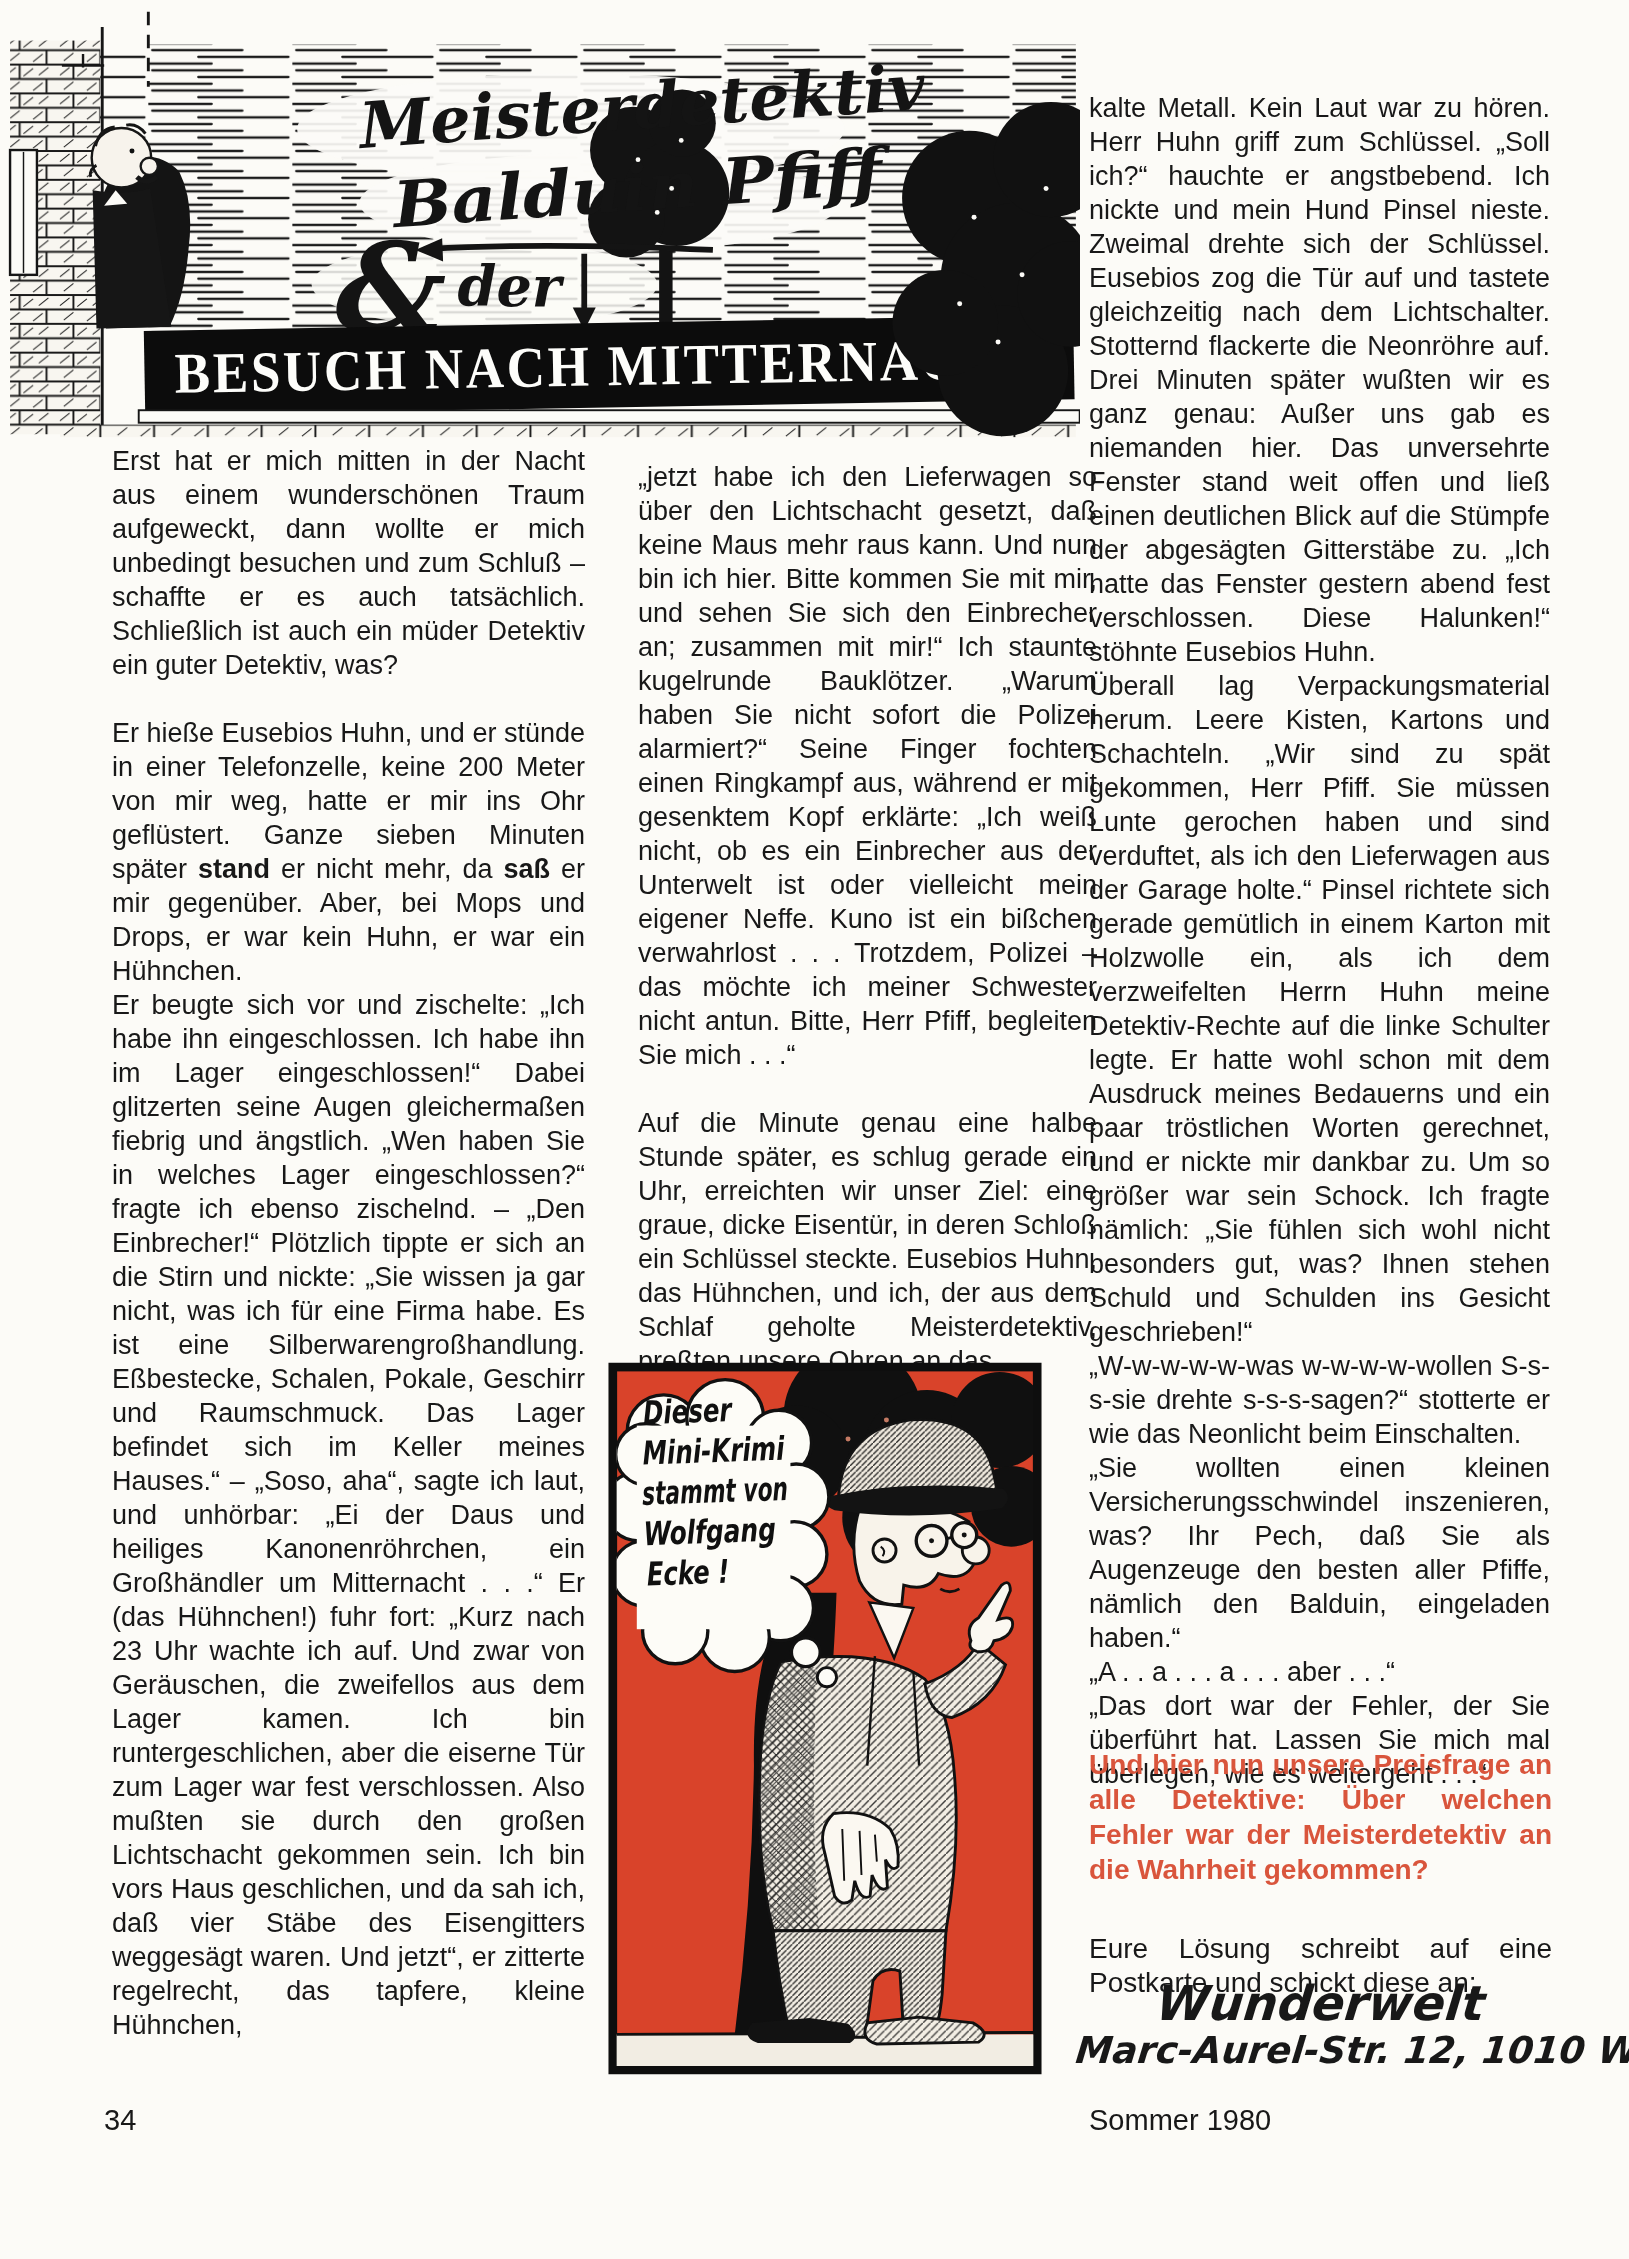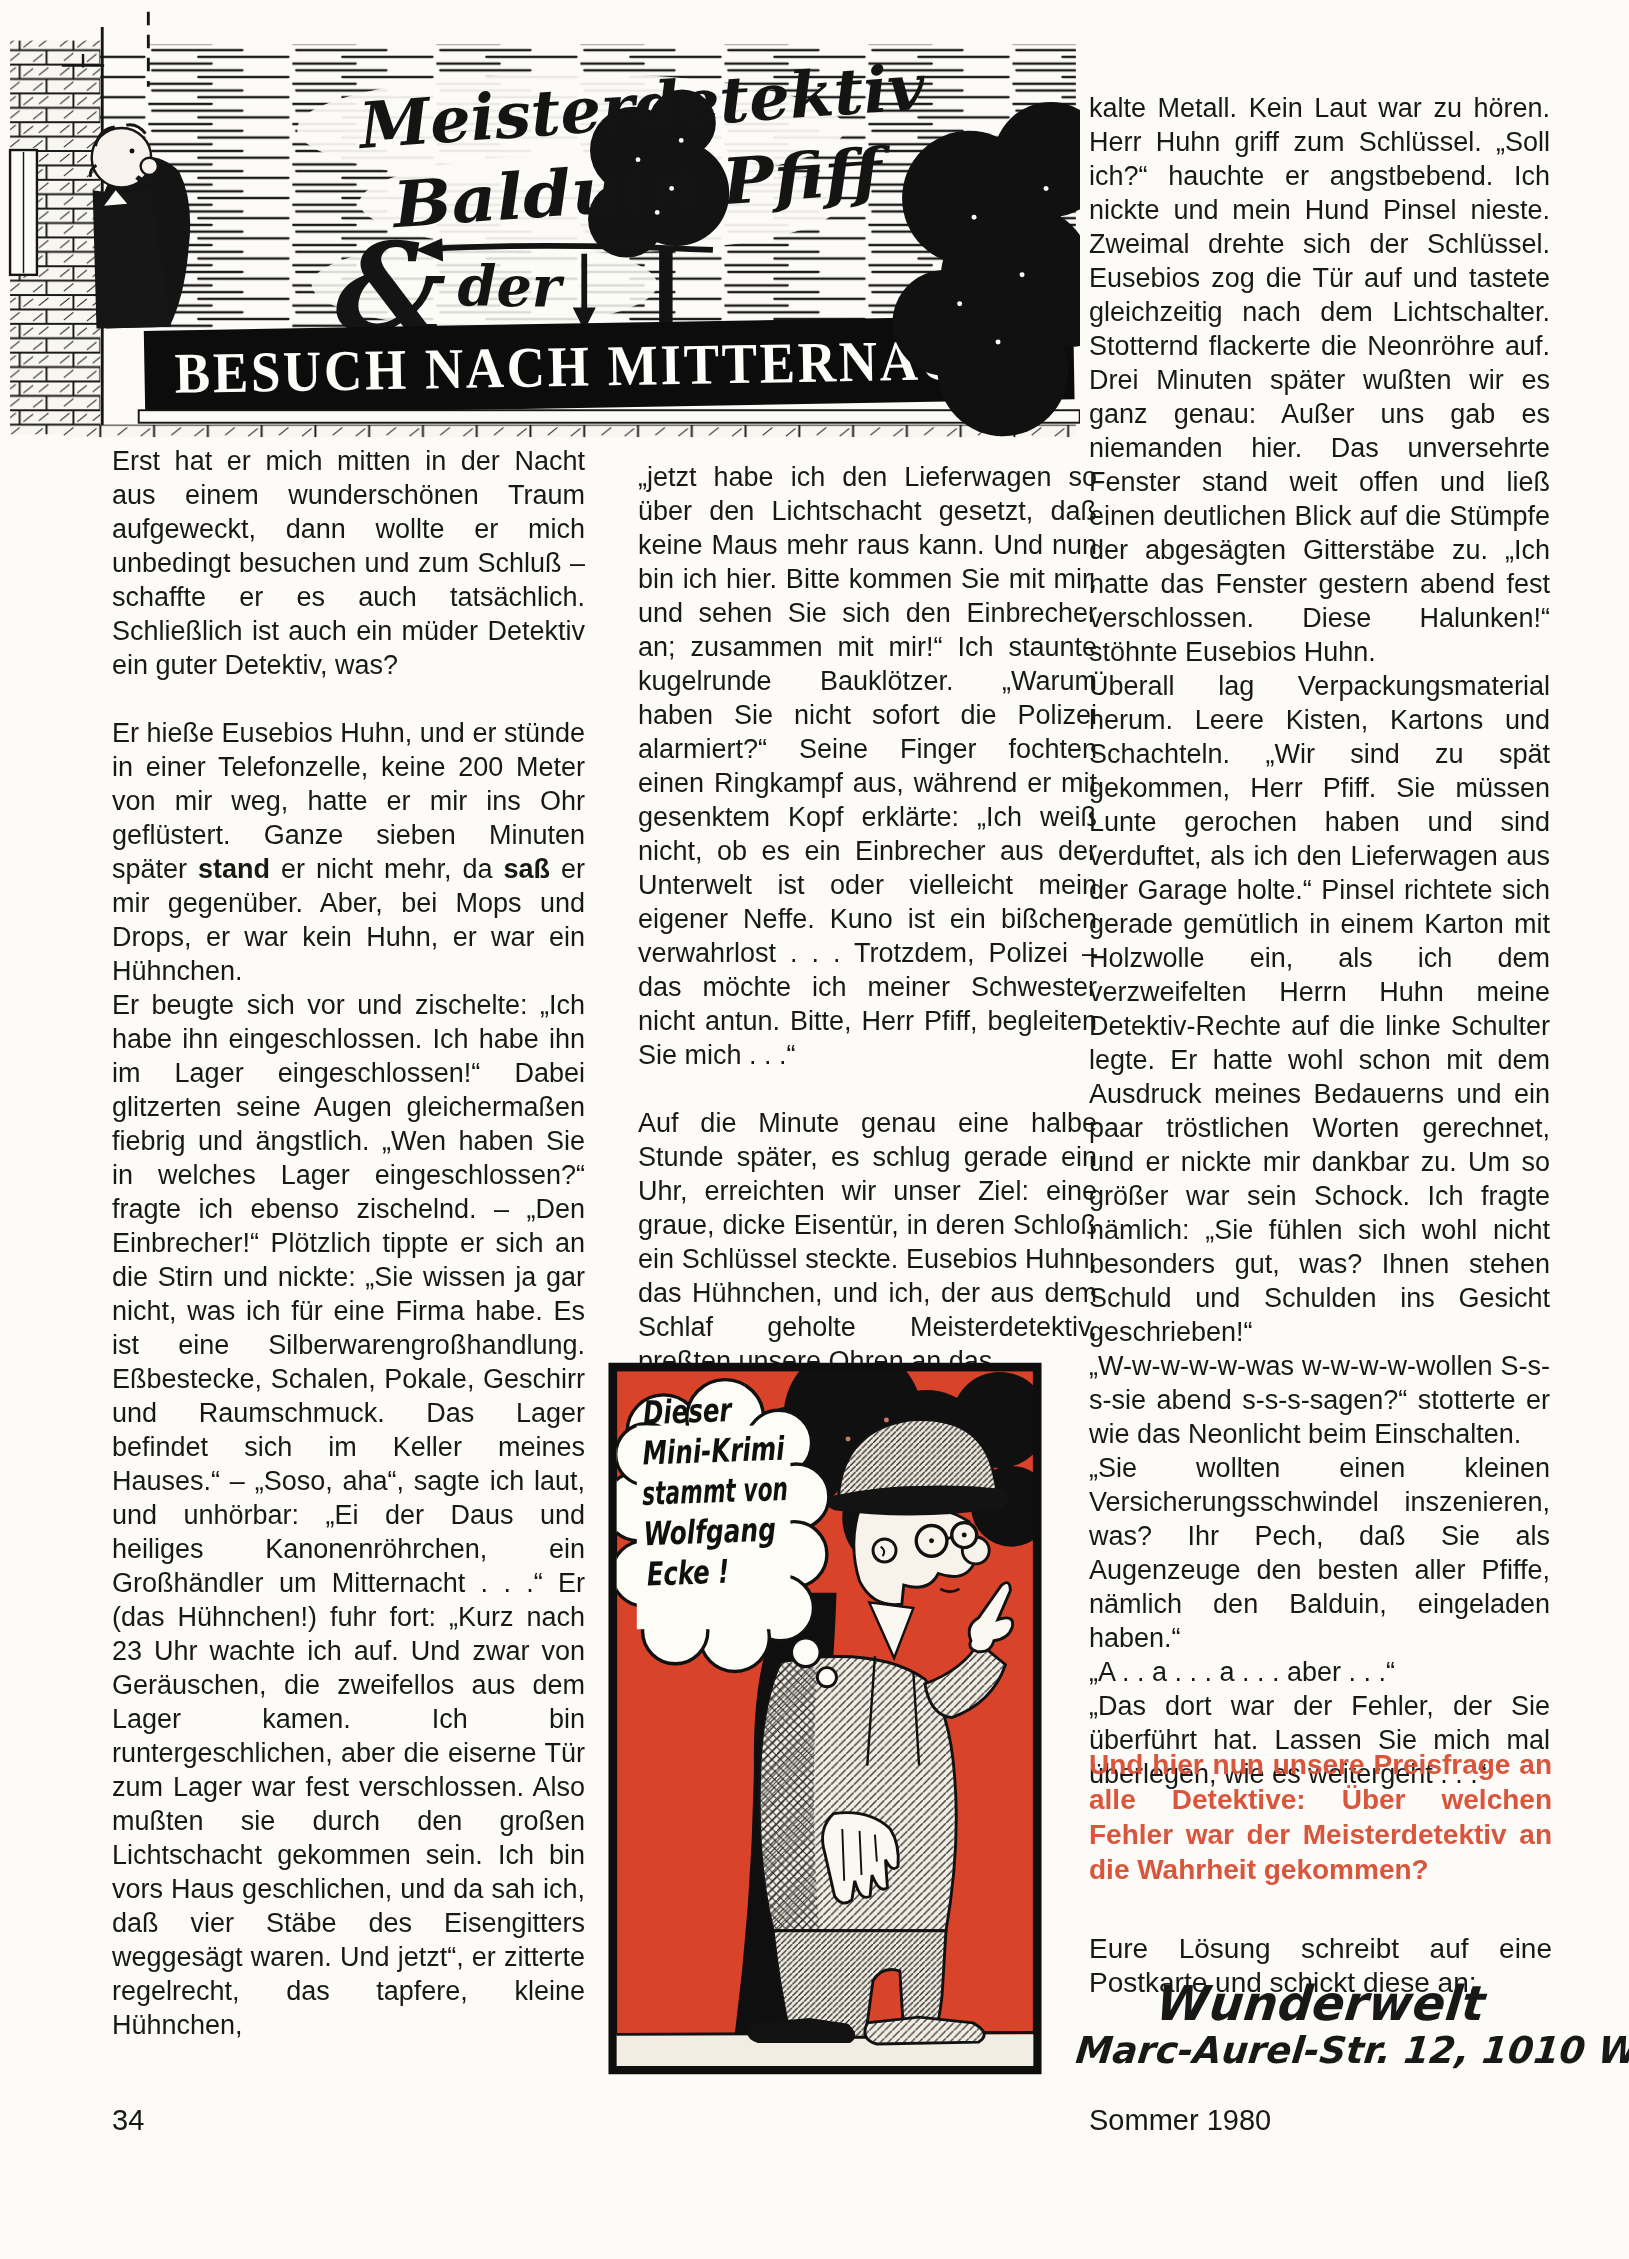--- a/index.html
+++ b/index.html
@@ -21,21 +21,21 @@
     color:#d9553c;font-size:28px;line-height:35px;text-align:justify;font-weight:bold;}
   #solution{position:absolute;left:1089px;top:1912px;width:463px;
     font-size:28px;line-height:34px;text-align:justify;margin-top:20px;}
   #address{position:absolute;left:1076px;top:1977px;width:490px;text-align:center;}
   #address .name{
     font-family:"DejaVu Sans",sans-serif;font-weight:bold;font-style:italic;
     font-size:48px;line-height:52px;transform:skewX(-6deg);}
   #address .street{
     font-family:"DejaVu Sans",sans-serif;font-weight:bold;font-style:italic;
     font-size:37px;line-height:44px;transform:skewX(-6deg);white-space:nowrap;}
-  #page-number{position:absolute;left:112px;top:2104px;font-size:29px;}
+  #page-number{position:absolute;left:104px;top:2104px;font-size:29px;}
   #issue{position:absolute;left:1089px;top:2104px;width:461px;text-align:left;font-size:29px;}
   
   #header-art{position:absolute;left:3.8px;top:5.8px;width:1076px;height:434px;}
   #krimi-art{position:absolute;left:608px;top:1362px;width:434px;height:713px;}
   .t-script{font-family:"DejaVu Serif",serif;font-style:italic;font-weight:bold;fill:#141414;}
   .t-amp{font-family:"DejaVu Serif",serif;font-style:italic;font-weight:bold;fill:#141414;font-size:128px;}
   .t-banner{font-family:"Liberation Serif",serif;font-weight:bold;fill:#fdfdfa;font-size:60px;letter-spacing:3px;}
   .t-bubble{font-family:"DejaVu Sans",sans-serif;font-weight:bold;fill:#101010;font-size:34px;font-style:italic;}
 </style>
 </head>
@@ -137,21 +137,21 @@
 </div>
 
 <div id="col2" class="col">
   <p>„jetzt habe ich den Lieferwagen so über den Lichtschacht gesetzt, daß keine Maus mehr raus kann. Und nun bin ich hier. Bitte kommen Sie mit mir, und sehen Sie sich den Einbrecher an; zusammen mit mir!“ Ich staunte kugelrunde Bauklötzer. „Warum haben Sie nicht sofort die Polizei alarmiert?“ Seine Finger fochten einen Ringkampf aus, während er mit gesenktem Kopf erklärte: „Ich weiß nicht, ob es ein Einbrecher aus der Unterwelt ist oder vielleicht mein eigener Neffe. Kuno ist ein bißchen verwahrlost . . . Trotzdem, Polizei – das möchte ich meiner Schwester nicht antun. Bitte, Herr Pfiff, begleiten Sie mich . . .“</p>
   <p class="gap">Auf die Minute genau eine halbe Stunde später, es schlug gerade ein Uhr, erreichten wir unser Ziel: eine graue, dicke Eisentür, in deren Schloß ein Schlüssel steckte. Eusebios Huhn, das Hühnchen, und ich, der aus dem Schlaf geholte Meisterdetektiv, preßten unsere Ohren an das</p>
 </div>
 
 <div id="col3" class="col">
   <p>kalte Metall. Kein Laut war zu hören. Herr Huhn griff zum Schlüssel. „Soll ich?“ hauchte er angstbebend. Ich nickte und mein Hund Pinsel nieste. Zweimal drehte sich der Schlüssel. Eusebios zog die Tür auf und tastete gleichzeitig nach dem Lichtschalter. Stotternd flackerte die Neonröhre auf. Drei Minuten später wußten wir es ganz genau: Außer uns gab es niemanden hier. Das unversehrte Fenster stand weit offen und ließ einen deutlichen Blick auf die Stümpfe der abgesägten Gitterstäbe zu. „Ich hatte das Fenster gestern abend fest verschlossen. Diese Halunken!“ stöhnte Eusebios Huhn.</p>
   <p>Überall lag Verpackungsmaterial herum. Leere Kisten, Kartons und Schachteln. „Wir sind zu spät gekommen, Herr Pfiff. Sie müssen Lunte gerochen haben und sind verduftet, als ich den Lieferwagen aus der Garage holte.“ Pinsel richtete sich gerade gemütlich in einem Karton mit Holzwolle ein, als ich dem verzweifelten Herrn Huhn meine Detektiv-Rechte auf die linke Schulter legte. Er hatte wohl schon mit dem Ausdruck meines Bedauerns und ein paar tröstlichen Worten gerechnet, und er nickte mir dankbar zu. Um so größer war sein Schock. Ich fragte nämlich: „Sie fühlen sich wohl nicht besonders gut, was? Ihnen stehen Schuld und Schulden ins Gesicht geschrieben!“</p>
-  <p>„W-w-w-w-w-was w-w-w-w-wollen S-s-s-sie abend s-s-s-sagen?“ stotterte er wie das Neonlicht beim Einschalten.</p>
+  <p>„W-w-w-w-w-was w-w-w-w-wollen S-s-s-sie drehte s-s-s-sagen?“ stotterte er wie das Neonlicht beim Einschalten.</p>
   <p>„Sie wollten einen kleinen Versicherungsschwindel inszenieren, was? Ihr Pech, daß Sie als Augenzeuge den besten aller Pfiffe, nämlich den Balduin, eingeladen haben.“</p>
   <p>„A . . a . . . a . . . aber . . .“</p>
   <p>„Das dort war der Fehler, der Sie überführt hat. Lassen Sie mich mal überlegen, wie es weitergeht . . .“</p>
 </div>
 
 <svg id="krimi-art" viewBox="0 0 452 742">
   <defs>
     <pattern id="hatchA" width="8" height="8" patternUnits="userSpaceOnUse">
       <path d="M0 8 L8 0" stroke="#1a1a1a" stroke-width="1.5" fill="none"></path>
     </pattern>

